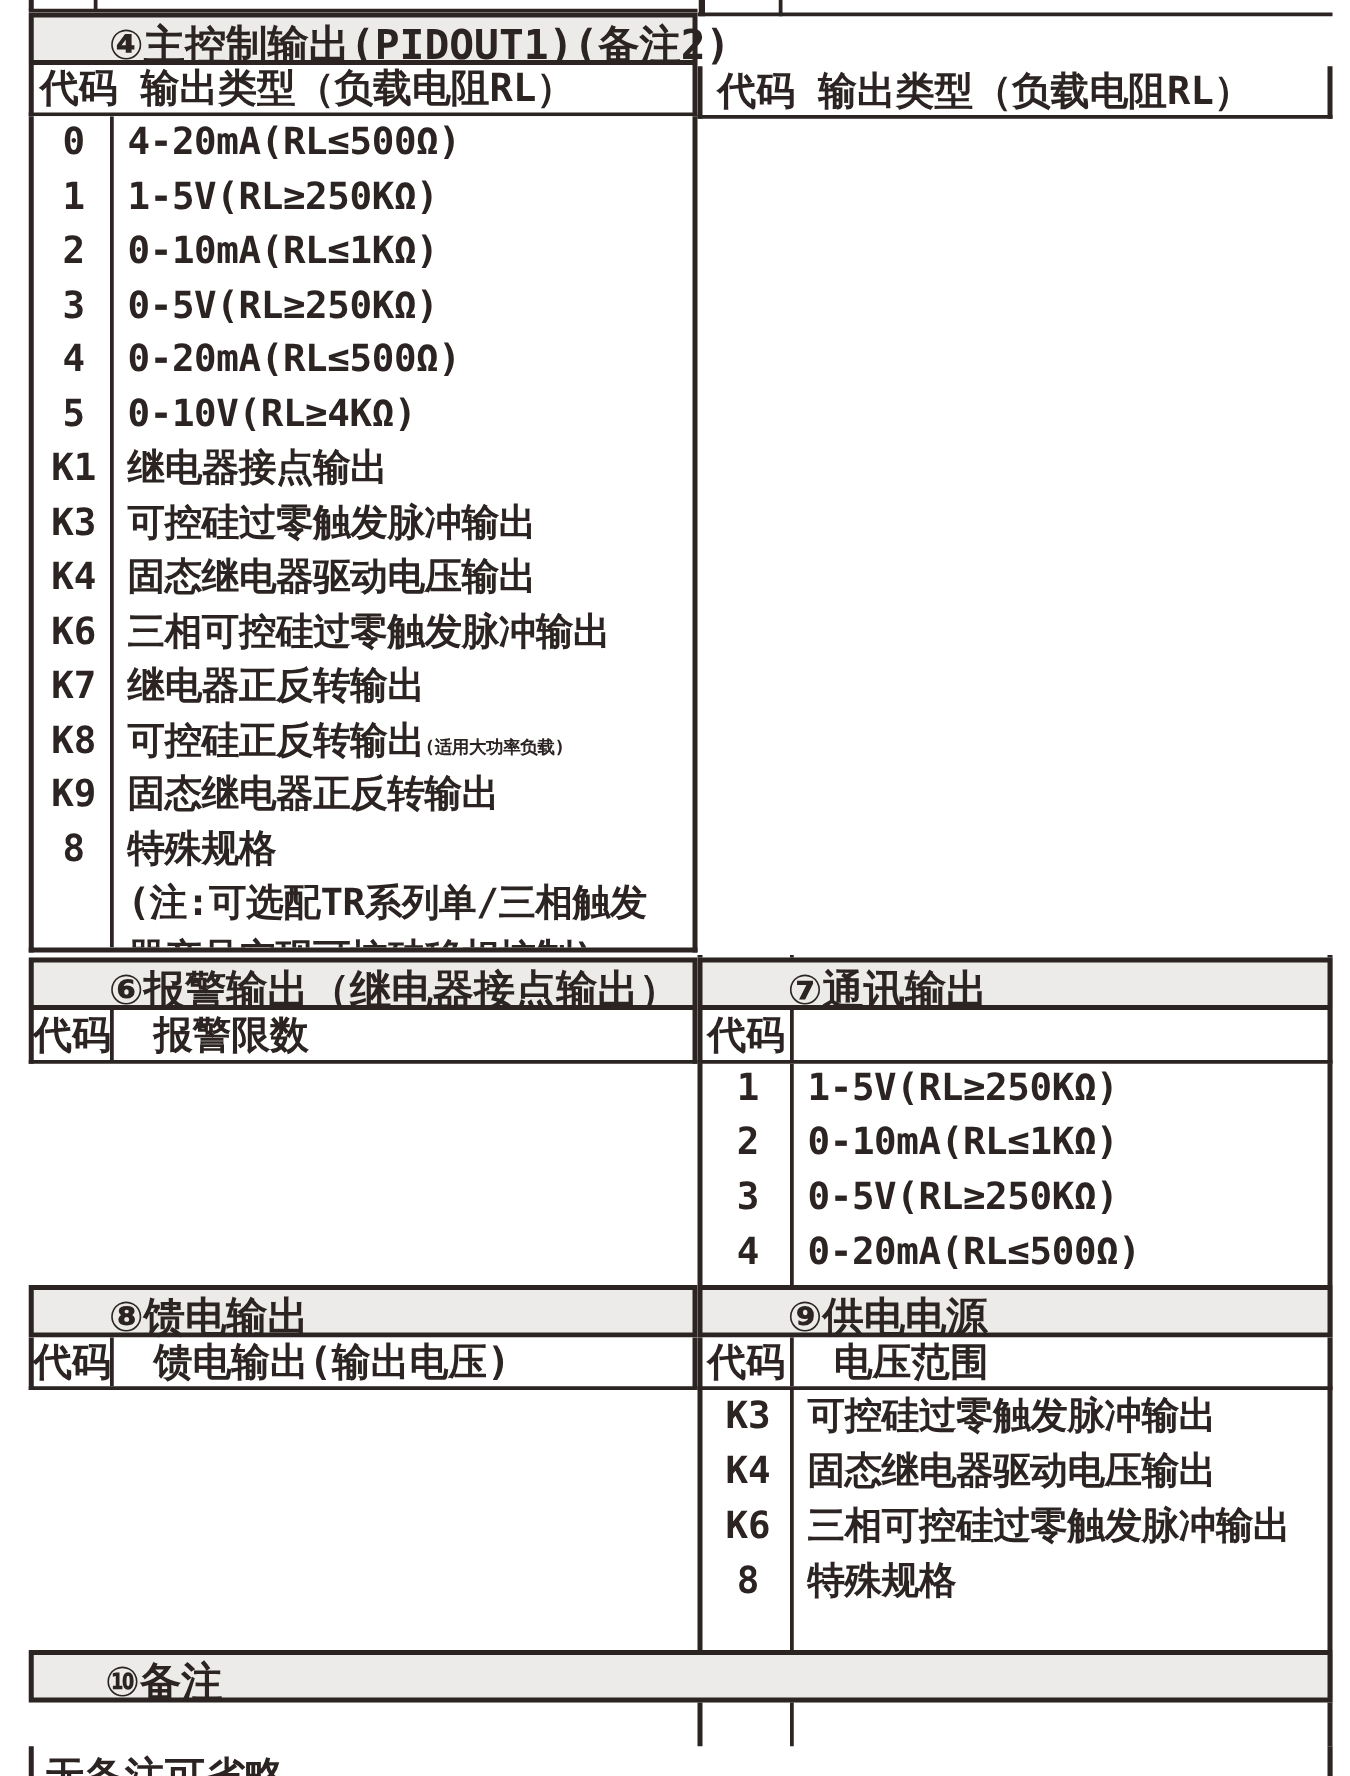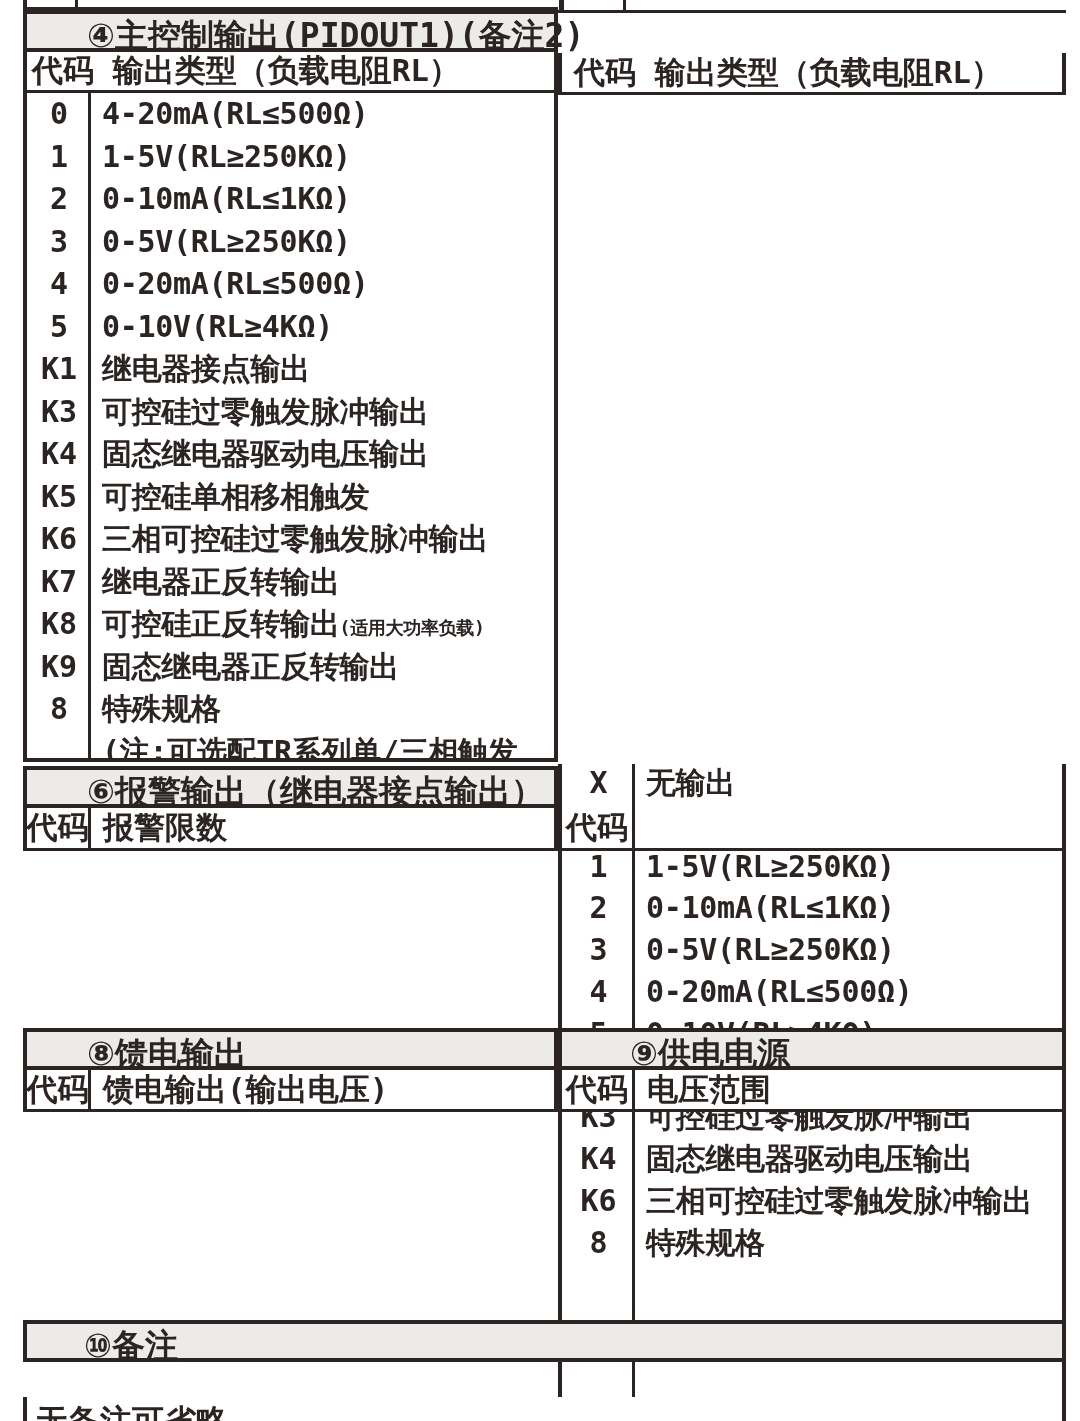--- a/index.html
+++ b/index.html
@@ -26,35 +26,35 @@
     border-bottom:3px solid var(--ink);display:flex;align-items:center;
     font-size:31px;white-space:nowrap;
   }
   .sub .whole{padding-left:5px;text-align:right;}
   .sub.split .subcode{
     align-self:stretch;display:flex;align-items:center;justify-content:center;
     border-right:3px solid var(--ink);flex:0 0 auto;
   }
   .colL .subcode{width:61px;}
   .colR .subcode{width:70px;}
-  .sub.split .sublabel{padding-left:12px;}
+  .sub.split .sublabel{padding-left:12px;margin-left:20px;}
   .data{
     background:var(--paper);border-left:4px solid var(--ink);border-right:4px solid var(--ink);
     border-bottom:4px solid var(--ink);position:relative;overflow:hidden;
   }
   .vdiv{position:absolute;top:0;bottom:0;width:3px;background:var(--ink);}
   .colL .vdiv{left:61px;}
   .colR .vdiv{left:70px;}
   .rows{position:relative;font-size:30px;white-space:nowrap;}
   .row{display:flex;}
   .row .code{flex:0 0 auto;text-align:center;}
   .colL .row .code{width:64px;}
   .colR .row .code{width:73px;}
   .row .desc{padding-left:11px;letter-spacing:-0.3px;}
-  .row .small{font-size:18px;}
+  .row .small{font-size:14px;}
   .lh378 .rows{line-height:37.8px;padding-top:0px;}
   .lh385 .rows{line-height:38.5px;padding-top:2px;}
   .notebody{
     background:var(--paper);border-left:4px solid var(--ink);border-right:4px solid var(--ink);
     border-bottom:4px solid var(--ink);display:flex;align-items:center;
     font-size:32px;white-space:nowrap;
   }
   .notebody .pad{padding-left:9px;}
 </style>
 </head>
@@ -116,24 +116,20 @@
   <div class="row">
     <span class="code">K3</span>
     <span class="desc"><span>可控硅过零触发脉冲输出</span><span class="small"></span></span>
   </div>
 
   <div class="row">
     <span class="code">K4</span>
     <span class="desc"><span>固态继电器驱动电压输出</span><span class="small"></span></span>
   </div>
 
-  <div class="row">
-    <span class="code">K5</span>
-    <span class="desc"><span>可控硅单相移相触发</span><span class="small"></span></span>
-  </div>
 
   <div class="row">
     <span class="code">K6</span>
     <span class="desc"><span>三相可控硅过零触发脉冲输出</span><span class="small"></span></span>
   </div>
 
   <div class="row">
     <span class="code">K7</span>
     <span class="desc"><span>继电器正反转输出</span><span class="small"></span></span>
   </div>
@@ -234,20 +230,23 @@
   </div>
 
   <div class="sec hdr" style="left:23px;top:766px;width:535px;height:42px;">
     <span class="pad">⑥报警输出（继电器接点输出）</span>
   </div>
   <div class="sec sub split colL" style="left:23px;top:808px;width:535px;height:43px;">
     <span class="subcode">代码</span>
     <span class="sublabel">报警限数</span>
   </div>
 
+  <div class="sec hdr hdrR" style="left:558px;top:766px;width:508px;height:42px;">
+    <span class="pad">⑦通讯输出</span>
+  </div>
   <div class="sec sub split colR" style="left:558px;top:808px;width:508px;height:43px;">
     <span class="subcode">代码</span>
   </div>
 
   <div class="sec hdr" style="left:23px;top:1028px;width:535px;height:42px;">
     <span class="pad">⑧馈电输出</span>
   </div>
   <div class="sec sub split colL" style="left:23px;top:1070px;width:535px;height:42px;">
     <span class="subcode">代码</span>
     <span class="sublabel">馈电输出(输出电压)</span>

